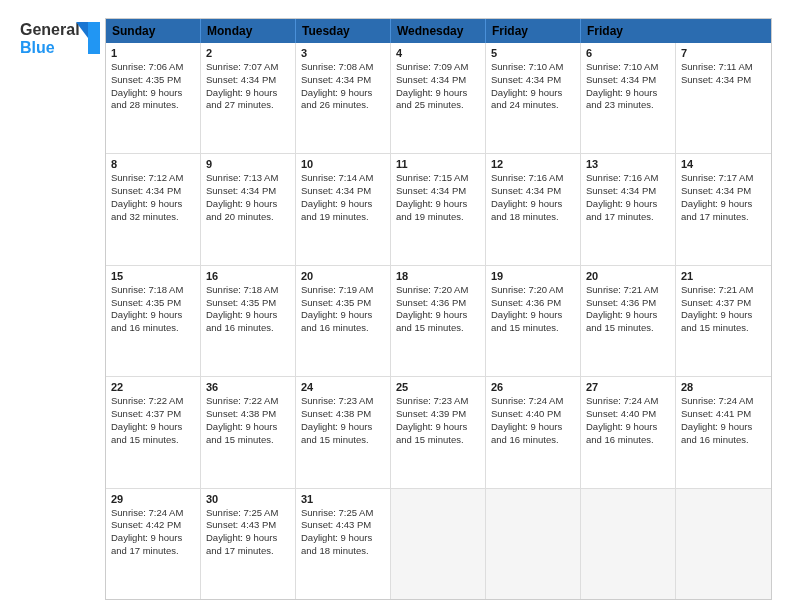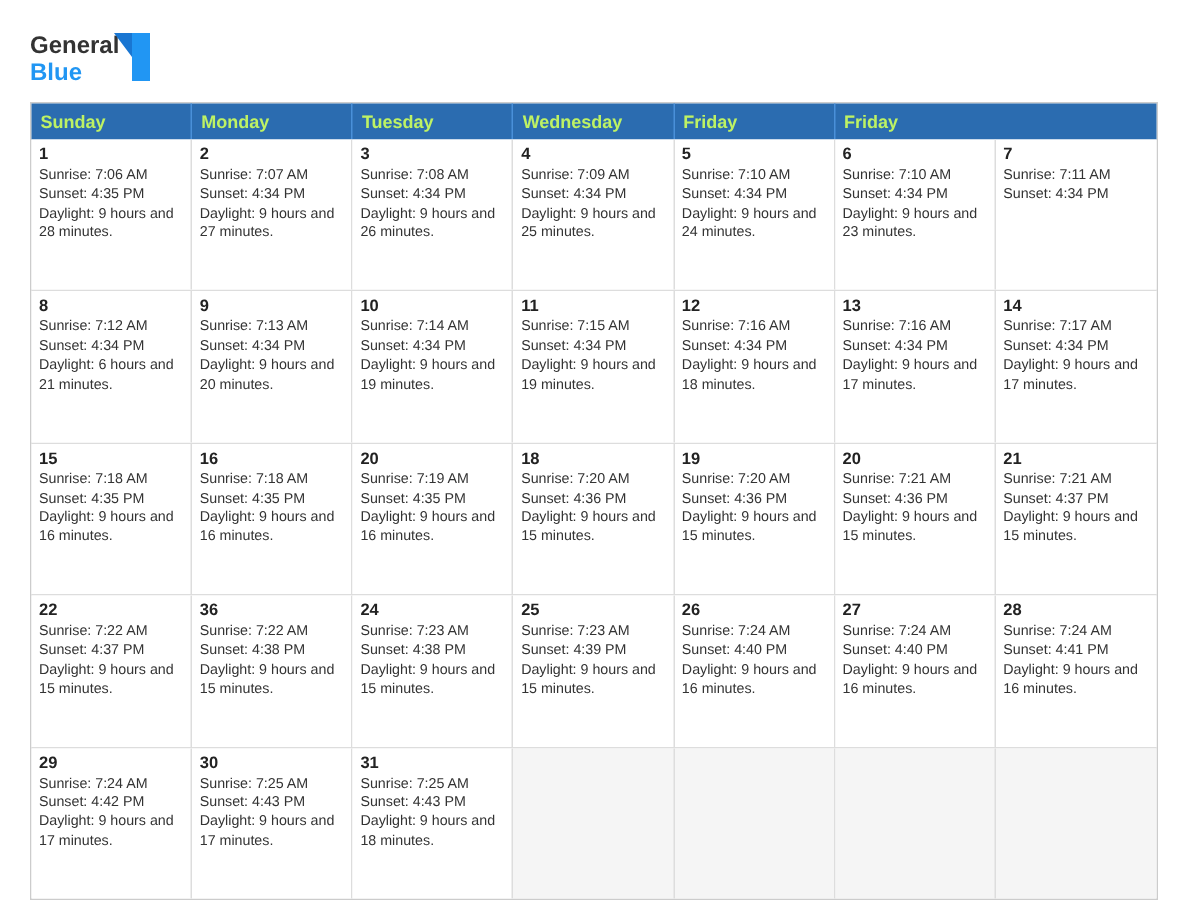--- a/index.html
+++ b/index.html
@@ -8,21 +8,20 @@
       background: #fff;
       width: 792px;
       height: 612px;
       overflow: hidden;
     }
     .page {
       width: 792px;
       height: 612px;
       padding: 18px 20px 12px 20px;
       display: flex;
-      flex-direction: column;
     }
     .header {
       display: flex;
       justify-content: space-between;
       align-items: flex-start;
       margin-bottom: 10px;
     }
     .logo {
       display: flex;
       align-items: center;
@@ -46,21 +45,21 @@
       display: flex;
       flex-direction: column;
       border: 1px solid #ccc;
     }
     .cal-header-row {
       display: grid;
       grid-template-columns: repeat(7, 1fr);
       background: #2B6CB0;
     }
     .cal-header-cell {
-      color: #bef264;
+      color: #000000;
       font-size: 12px;
       font-weight: bold;
       padding: 5px 6px;
       text-align: left;
       border-right: 1px solid #4a90d9;
     }
     .cal-header-cell:last-child {
       border-right: none;
     }
     .cal-body {
@@ -174,21 +173,21 @@
             <div class="day-num">7</div>
             <div class="cell-line">Sunrise: 7:11 AM</div>
             <div class="cell-line">Sunset: 4:34 PM</div>
           </div>
         </div>
         <div class="cal-week">
           <div class="cal-cell">
             <div class="day-num">8</div>
             <div class="cell-line">Sunrise: 7:12 AM</div>
             <div class="cell-line">Sunset: 4:34 PM</div>
-            <div class="cell-line">Daylight: 6 hours and 21 minutes.</div>
+            <div class="cell-line">Daylight: 9 hours and 32 minutes.</div>
           </div>
           <div class="cal-cell">
             <div class="day-num">9</div>
             <div class="cell-line">Sunrise: 7:13 AM</div>
             <div class="cell-line">Sunset: 4:34 PM</div>
             <div class="cell-line">Daylight: 9 hours and 20 minutes.</div>
           </div>
           <div class="cal-cell">
             <div class="day-num">10</div>
             <div class="cell-line">Sunrise: 7:14 AM</div>

